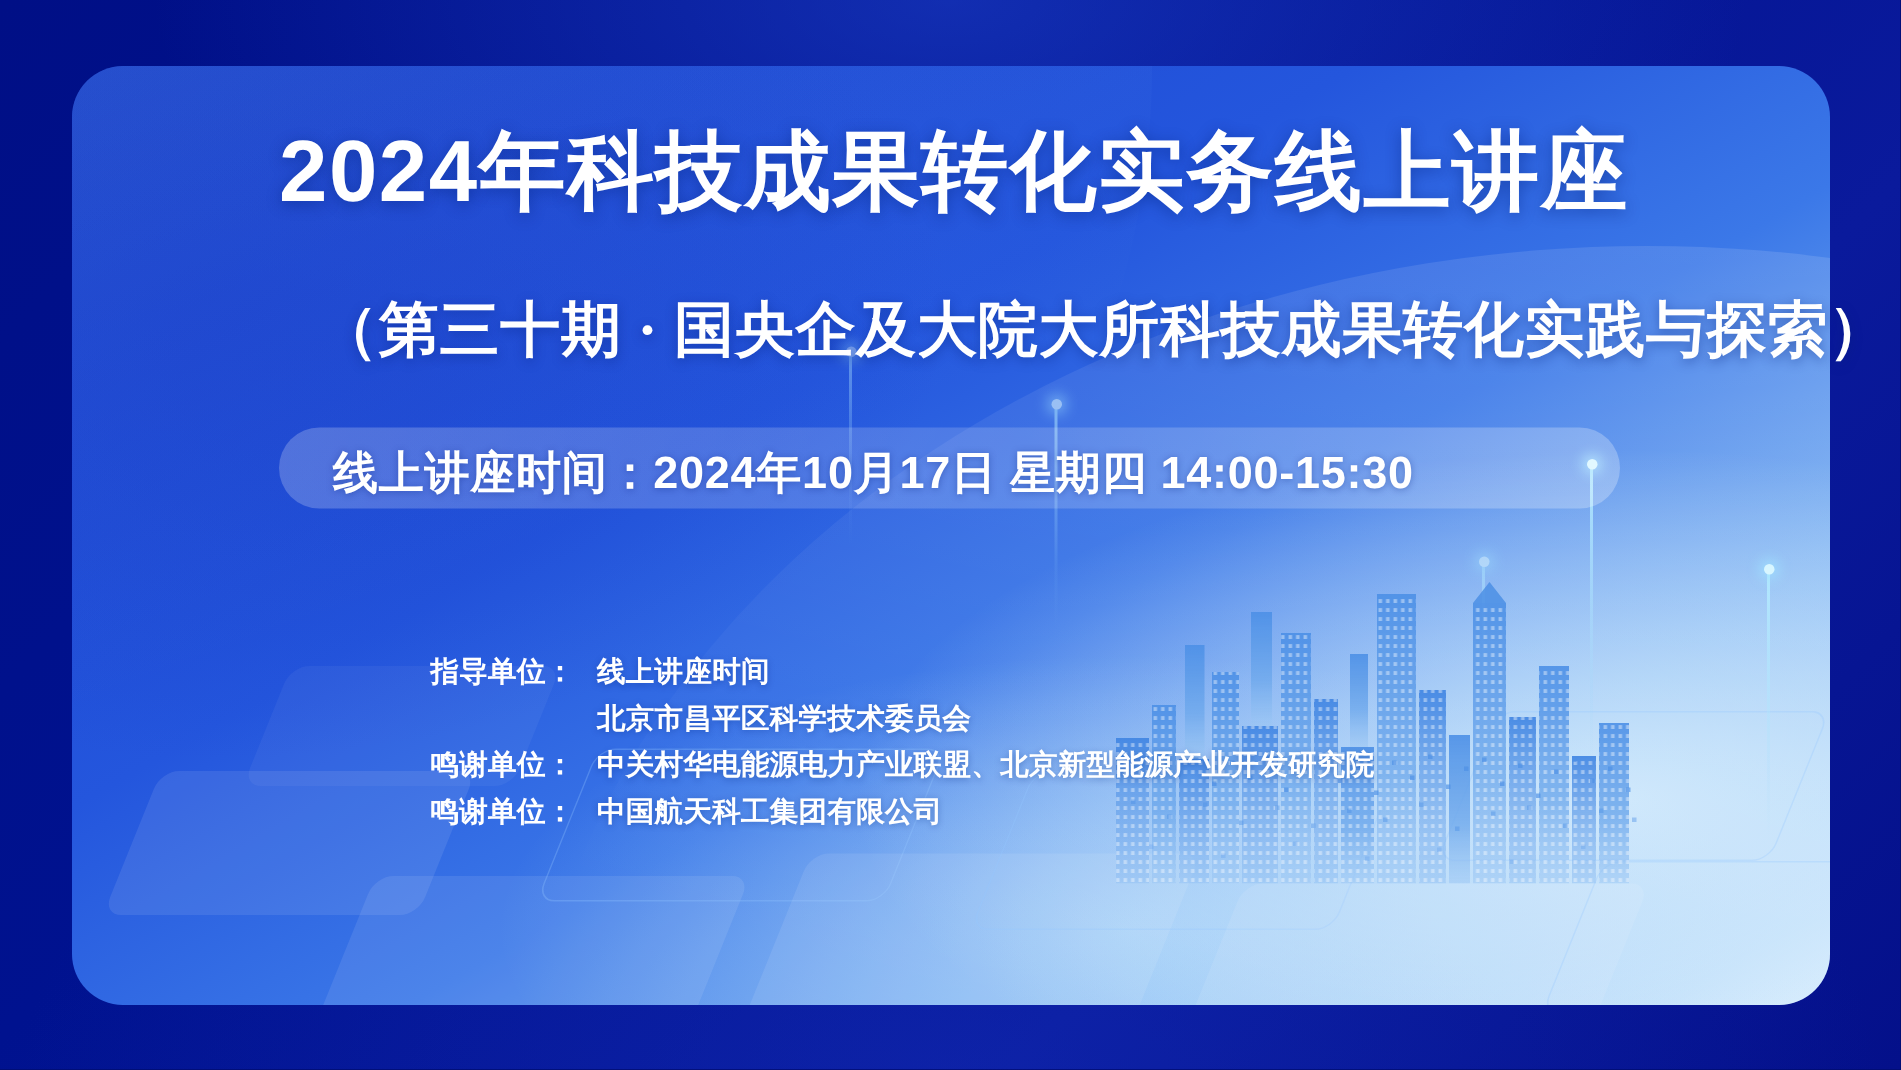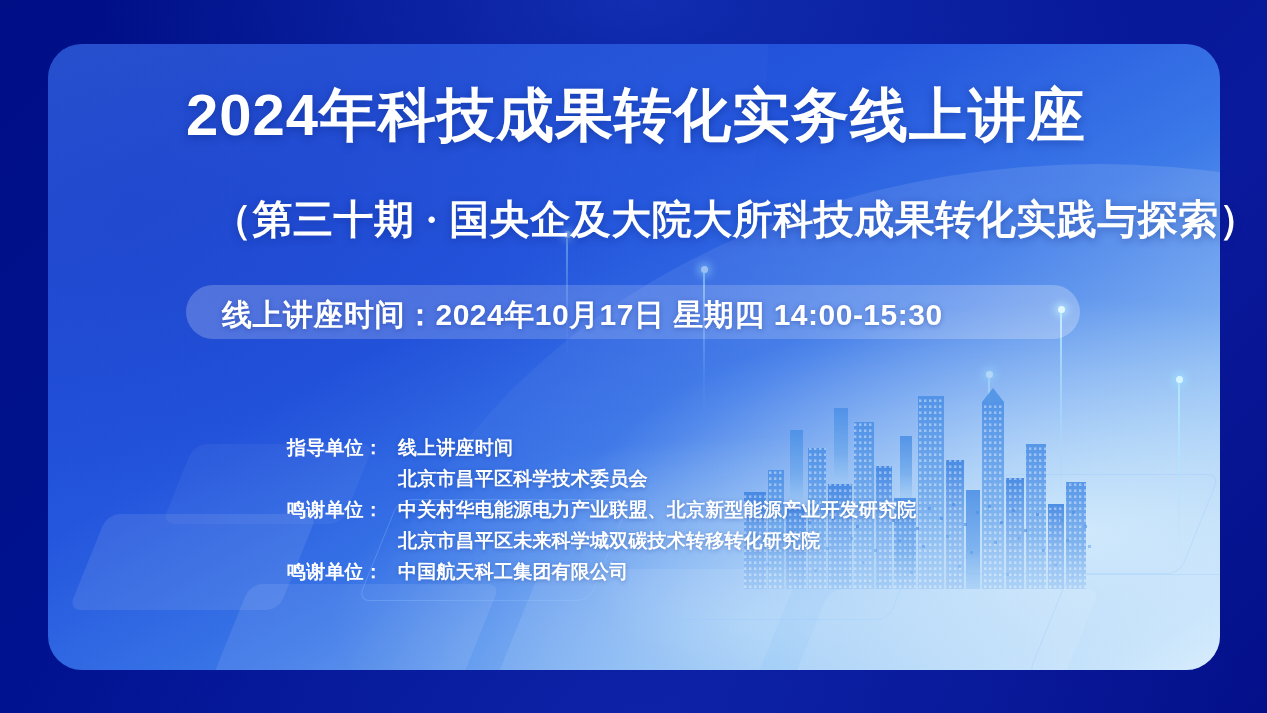--- a/index.html
+++ b/index.html
@@ -379,23 +379,19 @@
       </div>
       <div class="org-row">
         <span class="org-label"></span>
         <span class="org-value">北京市昌平区科学技术委员会</span>
       </div>
       <div class="org-row">
         <span class="org-label">鸣谢单位：</span>
         <span class="org-value">中关村华电能源电力产业联盟、北京新型能源产业开发研究院</span>
       </div>
       <div class="org-row">
-        <span class="org-label"></span>
-        <span class="org-value">北京市昌平区未来科学城双碳技术转移转化研究院</span>
-      </div>
-      <div class="org-row">
         <span class="org-label">鸣谢单位：</span>
         <span class="org-value">中国航天科工集团有限公司</span>
       </div>
     </div>
 
   </div>
 </div>
 
 </body></html>

